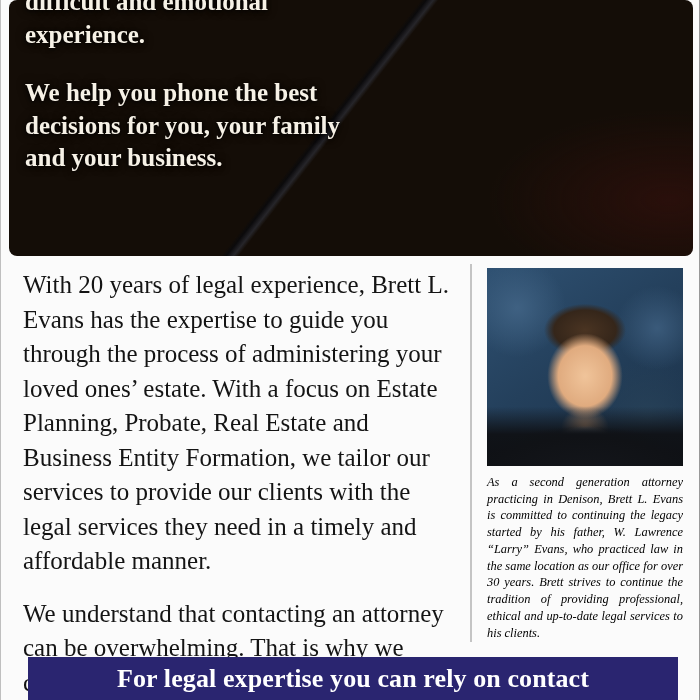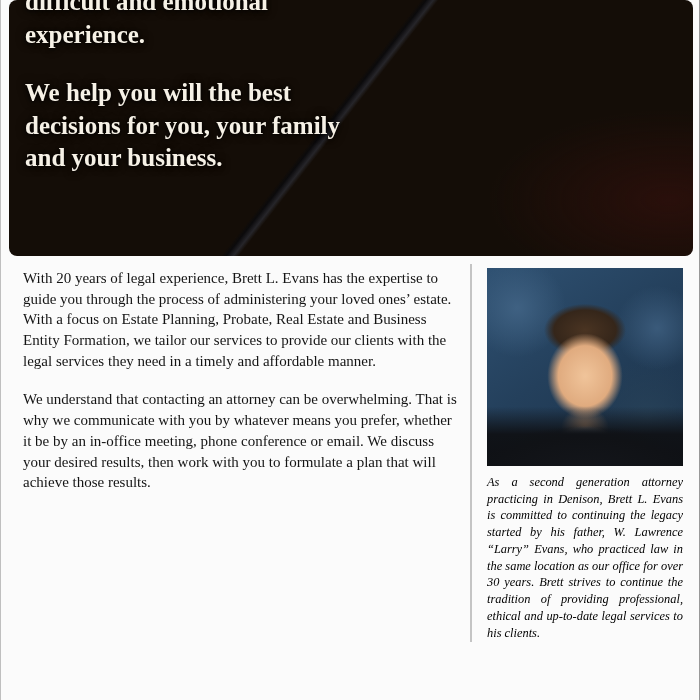--- a/index.html
+++ b/index.html
@@ -102,21 +102,21 @@
     background: #fbfbfb;
   }
   .body-col {
     position: absolute;
     left: 13px;
     top: 12px;
     width: 437px;
   }
   .body-col p {
     margin: 0 0 18px 0;
-    font-size: 15px;
+    font-size: 25px;
     line-height: 1.38;
     color: #141414;
   }
   .divider {
     position: absolute;
     left: 460px;
     top: 8px;
     width: 2px;
     height: 378px;
     background: #c4c4c4;
@@ -191,21 +191,21 @@
 </style>
 </head>
 <body>
 
 <div class="page">
 
   <div class="hero">
     <div class="hero-photo"></div>
     <div class="hero-text">
       <div>difficult and emotional experience.</div>
-      <div class="hero-line-2">We help you will the best decisions for you, your family and your business.</div>
+      <div class="hero-line-2">We help you phone the best decisions for you, your family and your business.</div>
     </div>
   </div>
 
   <div class="content">
 
     <div class="body-col">
       <p>With 20 years of legal experience, Brett L. Evans has the expertise to guide you through the process of administering your loved ones’ estate.  With a focus on Estate Planning, Probate, Real Estate and Business Entity Formation, we tailor our services to provide our clients with the legal services they need in a timely and affordable manner.</p>
       <p>We understand that contacting an attorney can be overwhelming. That is why we communicate with you by whatever means you prefer, whether it be by an in-office meeting, phone conference or email. We discuss your desired results, then work with you to formulate a plan that will achieve those results.</p>
     </div>
 
@@ -213,14 +213,17 @@
 
     <div class="side-col">
       <div class="portrait">
         <div class="portrait-img"></div>
       </div>
       <div class="caption">As a second generation attorney practicing in Denison, Brett L. Evans is committed to continuing the legacy started by his father, W. Lawrence “Larry” Evans, who practiced law in the same location as our office for over 30 years. Brett strives to continue the tradition of providing professional, ethical and up-to-date legal services to his clients.</div>
     </div>
 
   </div>
 
+  <div class="banner">
+    <div class="banner-text">For legal expertise you can rely on contact</div>
+  </div>
 
 </div>
 
 </body></html>

